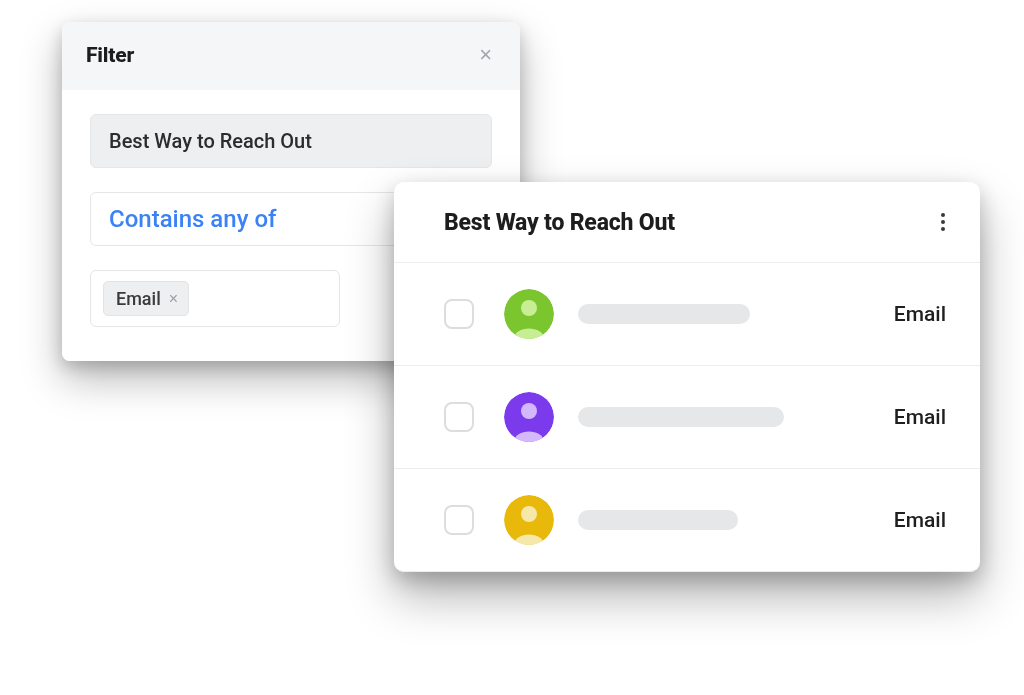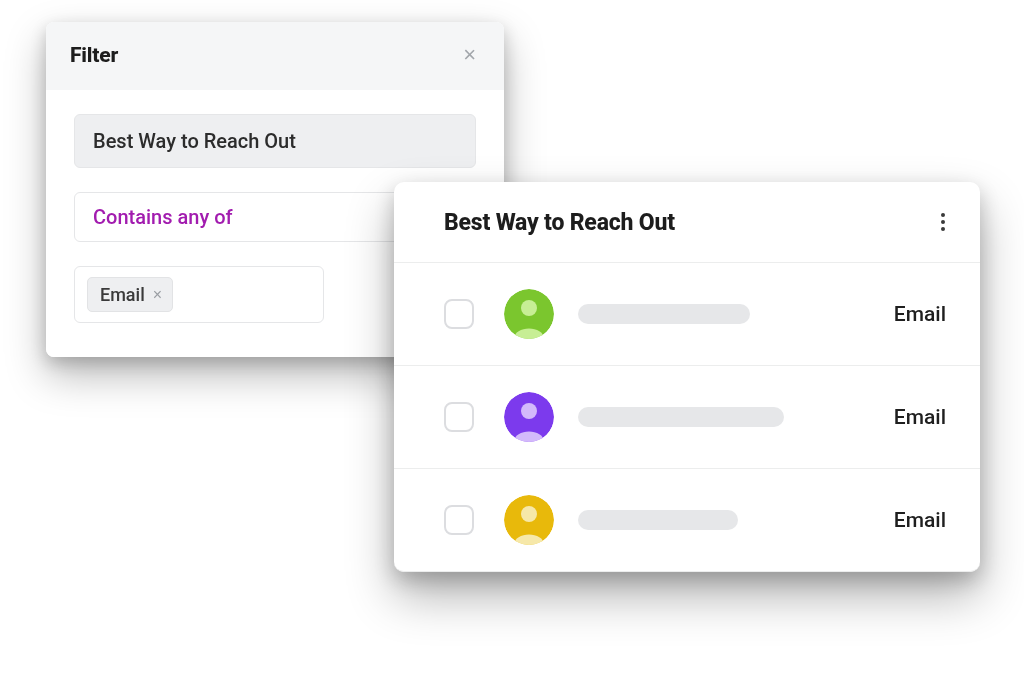--- a/index.html
+++ b/index.html
@@ -7,21 +7,21 @@
     body {
       font-family: -apple-system, BlinkMacSystemFont, "Segoe UI", Roboto, Helvetica, Arial, sans-serif;
       background: #ffffff;
       position: relative;
       color: #1d1d1d;
     }
 
     
     .filter-card {
       position: absolute;
-      left: 46px;
+      left: 62px;
       top: 22px;
       width: 458px;
       background: #ffffff;
       border-radius: 8px;
       box-shadow: 0 18px 40px rgba(0,0,0,0.28), 0 6px 16px rgba(0,0,0,0.18);
       z-index: 1;
     }
     .filter-header {
       display: flex;
       align-items: center;
@@ -68,23 +68,23 @@
       border: 1px solid #e5e6e8;
       border-radius: 6px;
       padding: 12px 18px;
       display: flex;
       align-items: center;
       justify-content: space-between;
       cursor: pointer;
       background: #ffffff;
     }
     .operator-label {
-      font-size: 20px;
-      font-weight: 500;
-      color: #a21caf;
+      font-size: 24px;
+      font-weight: 500;
+      color: #3b82f6;
     }
     .value-row {
       margin-top: 24px;
       width: 250px;
       border: 1px solid #e5e6e8;
       border-radius: 6px;
       padding: 10px 12px;
       display: flex;
       align-items: center;
       background: #ffffff;

